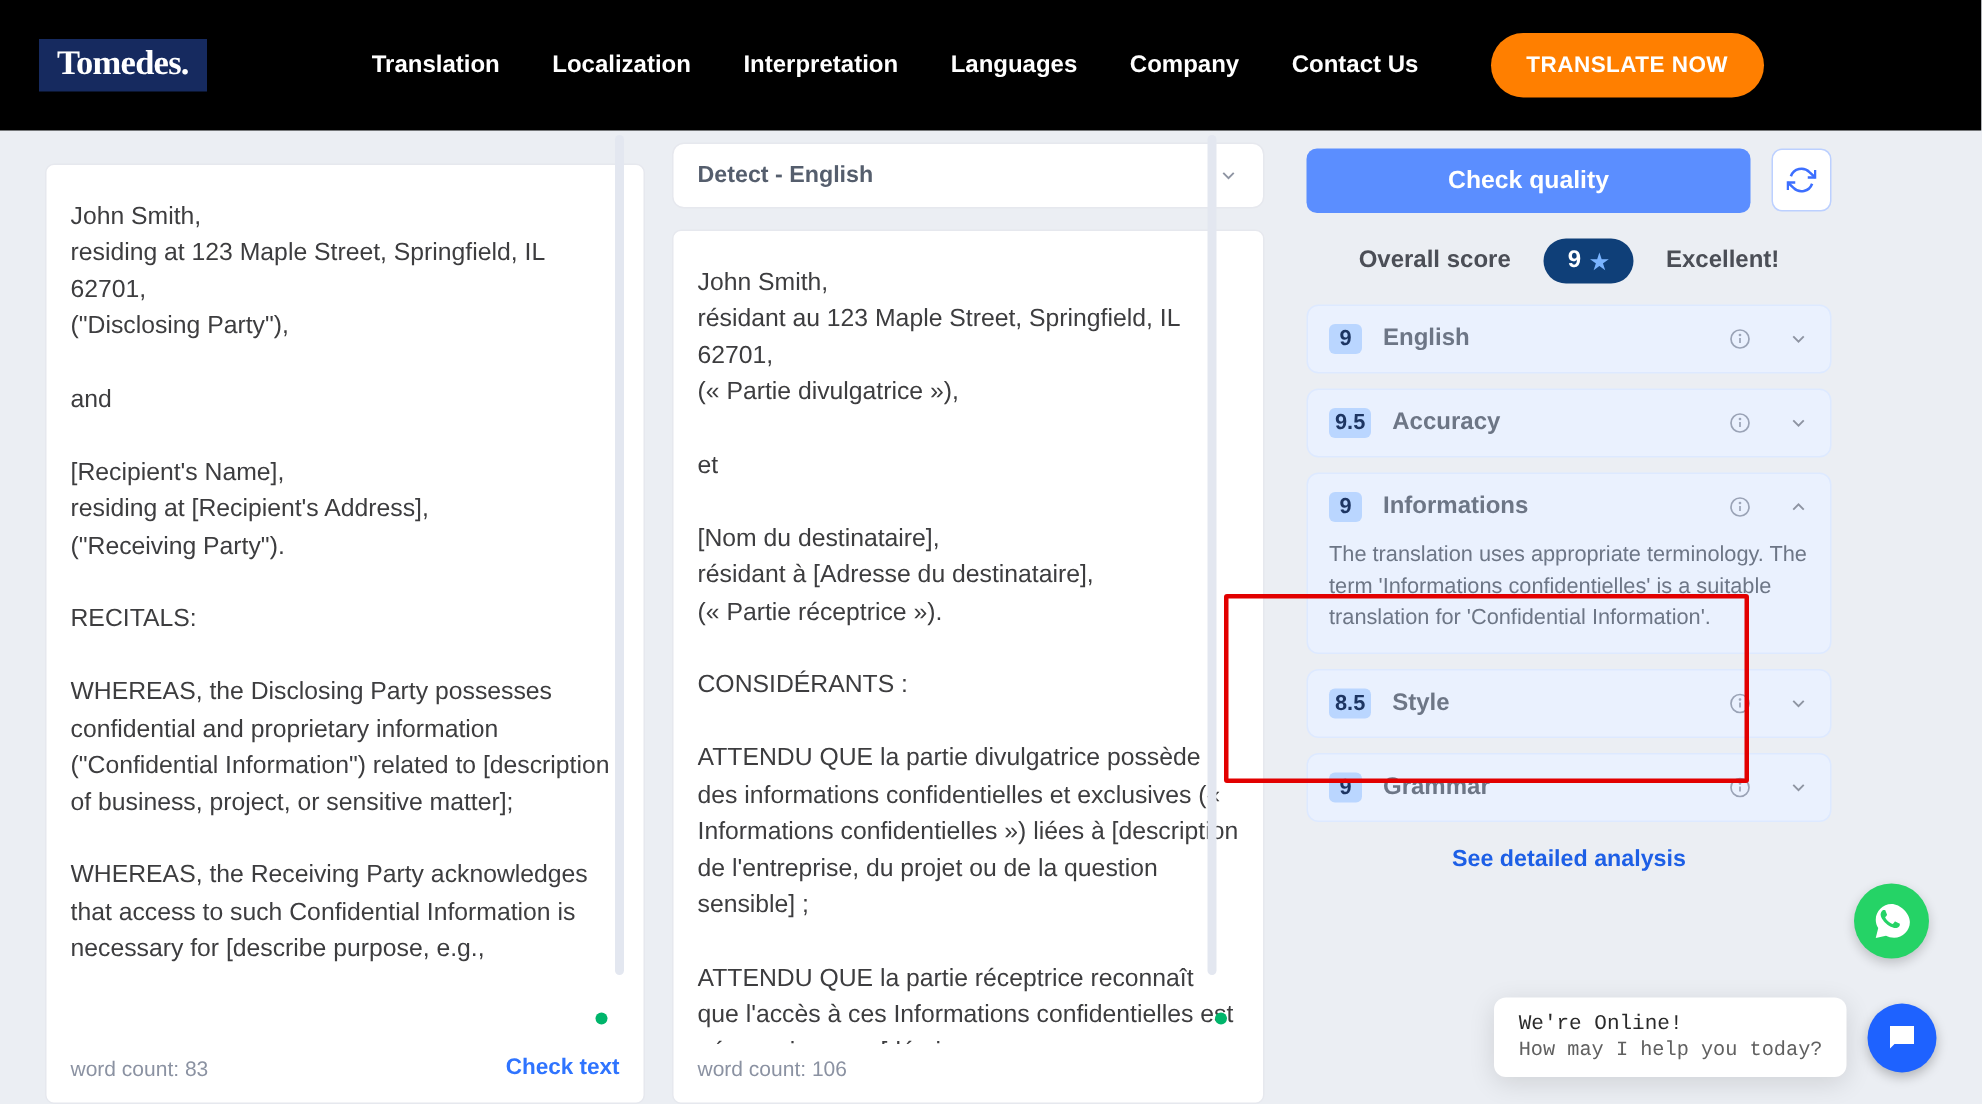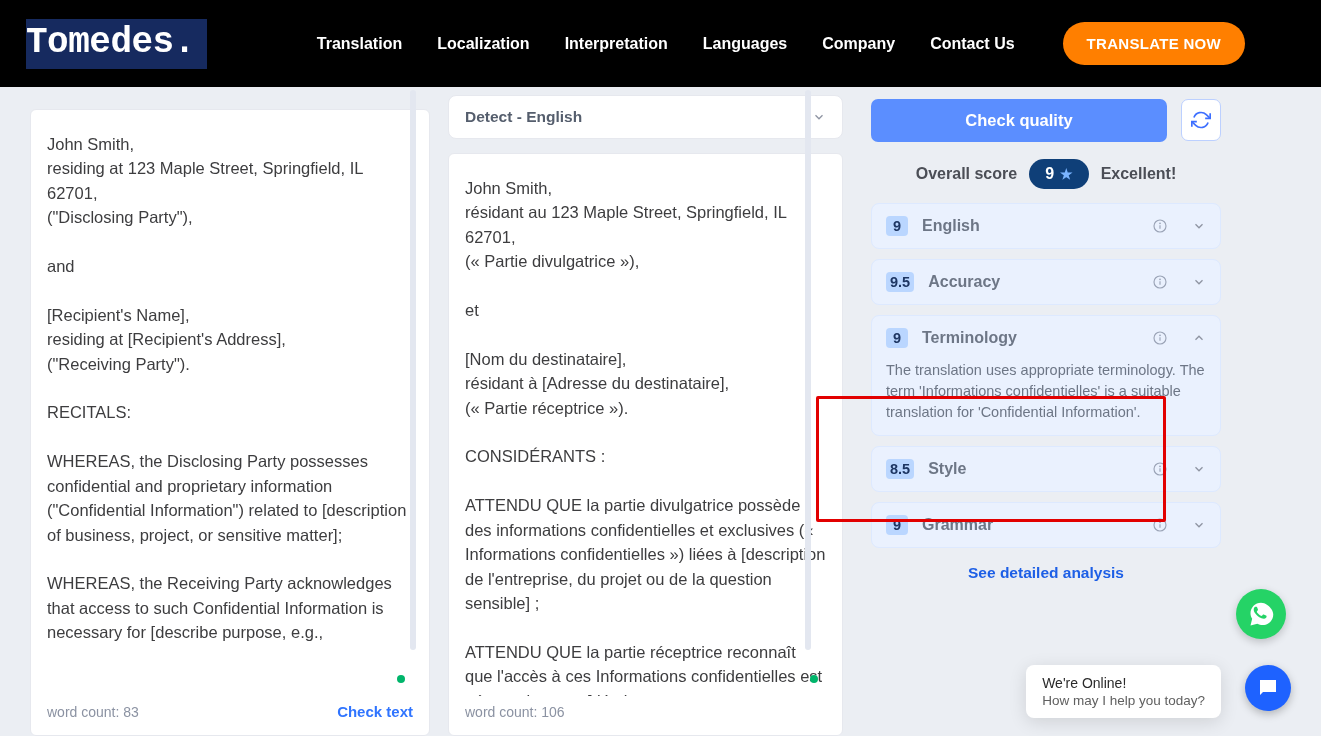--- a/index.html
+++ b/index.html
@@ -1,18 +1,18 @@
 <!DOCTYPE html>
 <html><head>
 <meta charset="utf-8">
 <style>
   * { box-sizing: border-box; margin: 0; padding: 0; }
   body { font-family: 'Segoe UI', Arial, sans-serif; background: #ebeef3; color: #222; width: 1321px; height: 736px; overflow: hidden; position: relative; }
   .header { background: #000; height: 87px; display: flex; align-items: center; padding: 0 26px 0 26px; }
-  .logo-box { background: #162a5f; color: #fff; font-family: Liberation Mono, monospace; font-size: 36px; font-weight: 600; padding: 3px 12px 6px 0; letter-spacing: -0.5px; }
+  .logo-box { background: #162a5f; color: #fff; font-family: Liberation Serif, serif; font-size: 23px; font-weight: 600; padding: 3px 12px 6px 12px; letter-spacing: -0.5px; }
   .nav { display: flex; gap: 35px; margin-left: 110px; }
   .nav-item { color: #fff; font-size: 16px; font-weight: 600; cursor: pointer; }
   .cta-btn { background: #ff7f00; color: #fff; font-weight: 700; font-size: 15px; padding: 13px 24px; border-radius: 24px; border: none; cursor: pointer; margin-left: 48px; letter-spacing: 0.3px; }
   .main { display: flex; padding: 8px 0 0 0; height: 649px; }
   .col { display: flex; flex-direction: column; }
   .col-left { width: 400px; margin-left: 30px; position: relative; }
   .col-mid { width: 395px; margin-left: 18px; position: relative; }
   .col-right { width: 350px; margin-left: 28px; }
   .lang-select { background: #fff; border: 1px solid #e6e8ee; border-radius: 8px; padding: 12px 16px; display: flex; justify-content: space-between; align-items: center; font-weight: 600; color: #555e6d; font-size: 15.5px; cursor: pointer; }
   .chevron-down { width: 14px; height: 14px; fill: none; stroke: #8e94a2; stroke-width: 2.2; }
@@ -20,36 +20,36 @@
   .textbox .content { white-space: pre-wrap; height: 520px; overflow: hidden; }
   .footer-row { position: absolute; bottom: 12px; left: 16px; right: 16px; display: flex; justify-content: space-between; align-items: center; font-size: 14px; margin-top: 12px; }
   .word-count { color: #8b92a2; }
   .clear-text { color: #2f74ff; font-weight: 600; cursor: pointer; font-size: 15px; }
   .green-dot { position: absolute; width: 8px; height: 8px; border-radius: 50%; background: #00b56b; bottom: 52px; right: 24px; }
   .right-panel { margin-top: 4px; }
   .check-row { display: flex; gap: 14px; }
   .check-btn { flex: 1; background: #5b8eff; color: #fff; font-weight: 600; font-size: 16.5px; border: none; border-radius: 7px; padding: 12px; cursor: pointer; }
   .refresh-btn { width: 40px; height: 42px; background: #fff; border: 1.6px solid #bcd0ff; border-radius: 7px; cursor: pointer; display: flex; align-items: center; justify-content: center; }
   .refresh-icon { width: 20px; height: 20px; stroke: #3d6fff; stroke-width: 2; fill: none; }
-  .score-row { display: flex; align-items: center; justify-content: center; gap: 12px; margin-top: 17px; font-size: 16px; font-weight: 600; color: #4b4e56; }
+  .score-row { display: flex; align-items: center; justify-content: center; gap: 22px; margin-top: 17px; font-size: 16px; font-weight: 600; color: #4b4e56; }
   .score-pill { background: #0f3f78; color: #fff; border-radius: 18px; padding: 6px 16px; display: flex; align-items: center; gap: 6px; font-weight: 700; }
   .star { color: #7ab4ff; font-size: 14px; }
   .metrics { margin-top: 14px; display: flex; flex-direction: column; gap: 10px; }
   .metric { background: #eaf1fe; border: 1px solid #dde9ff; border-radius: 8px; padding: 12px 14px; }
   .metric-row { display: flex; align-items: center; gap: 14px; }
   .metric-score { background: #bad6ff; color: #1d3562; font-weight: 700; font-size: 14.5px; min-width: 22px; text-align: center; border-radius: 4px; padding: 2px 4px; }
   .metric-name { flex: 1; color: #6d7686; font-weight: 700; font-size: 16px; }
   .info-icon { width: 16px; height: 16px; stroke: #9aa3b6; stroke-width: 1.7; fill: none; }
   .expand-chevron { width: 14px; height: 14px; stroke: #8e94a2; stroke-width: 2.2; fill: none; margin-left: 10px; cursor: pointer; }
   .metric-body { margin-top: 12px; color: #6d7686; font-size: 14.5px; line-height: 1.45; }
   .highlight-box { border: 3.5px solid #e20000; border-radius: 2px; position: absolute; left: 816px; top: 396px; width: 350px; height: 126px; pointer-events: none; z-index: 5; }
   .detailed-link { color: #1d5fe6; font-weight: 700; font-size: 15.5px; text-align: center; margin-top: 16px; cursor: pointer; }
   .whatsapp { position: absolute; right: 35px; bottom: 97px; width: 50px; height: 50px; border-radius: 50%; background: #25d366; display: flex; align-items: center; justify-content: center; cursor: pointer; box-shadow: 0 3px 8px rgba(0,0,0,.2); }
   .wa-icon { width: 28px; height: 28px; fill: #fff; }
-  .chat-widget { position: absolute; right: 30px; bottom: 18px; display: flex; gap: 24px; }
+  .chat-widget { position: absolute; right: 30px; bottom: 18px; display: flex; align-items: center; gap: 14px; font-family: Liberation Mono, monospace; }
   .chat-bubble-box { background: #fff; border-radius: 8px; padding: 10px 16px; box-shadow: 0 4px 18px rgba(0,0,0,.12); font-size: 14px; }
   .chat-title { font-weight: 400; color: #2a2a2a; margin-bottom: 2px; }
   .chat-sub { color: #606060; font-size: 13.5px; }
   .chat-btn { width: 46px; height: 46px; border-radius: 50%; background: #1e62ff; display: flex; align-items: center; justify-content: center; cursor: pointer; box-shadow: 0 3px 8px rgba(0,0,0,.25); }
   .chat-icon { width: 24px; height: 24px; fill: #fff; }
   .thin-scroll { position: absolute; width: 6px; background: #e3e7f0; border-radius: 3px; }
   .thin-scroll.s1 { left: 410px; top: 90px; height: 560px; }
   .thin-scroll.s2 { left: 805px; top: 90px; height: 560px; }
 </style>
 </head>
@@ -175,21 +175,21 @@
               <circle cx="12" cy="8" r="0.5" fill="#9aa3b6"></circle>
             </svg>
           <svg class="expand-chevron" viewBox="0 0 24 24">
               <polyline points="6 9 12 15 18 9"></polyline>
             </svg>
         </div>
       </div>
       <div class="metric">
         <div class="metric-row">
           <span class="metric-score">9</span>
-          <span class="metric-name">Terminology</span>
+          <span class="metric-name">Informations</span>
           <svg class="info-icon" viewBox="0 0 24 24">
               <circle cx="12" cy="12" r="9"></circle>
               <line x1="12" y1="11" x2="12" y2="16"></line>
               <circle cx="12" cy="8" r="0.5" fill="#9aa3b6"></circle>
             </svg>
           <svg class="expand-chevron" viewBox="0 0 24 24">
               <polyline points="6 15 12 9 18 15"></polyline>
             </svg>
         </div>
         <div class="metric-body">The translation uses appropriate terminology. The term 'Informations confidentielles' is a suitable translation for 'Confidential Information'.</div>

